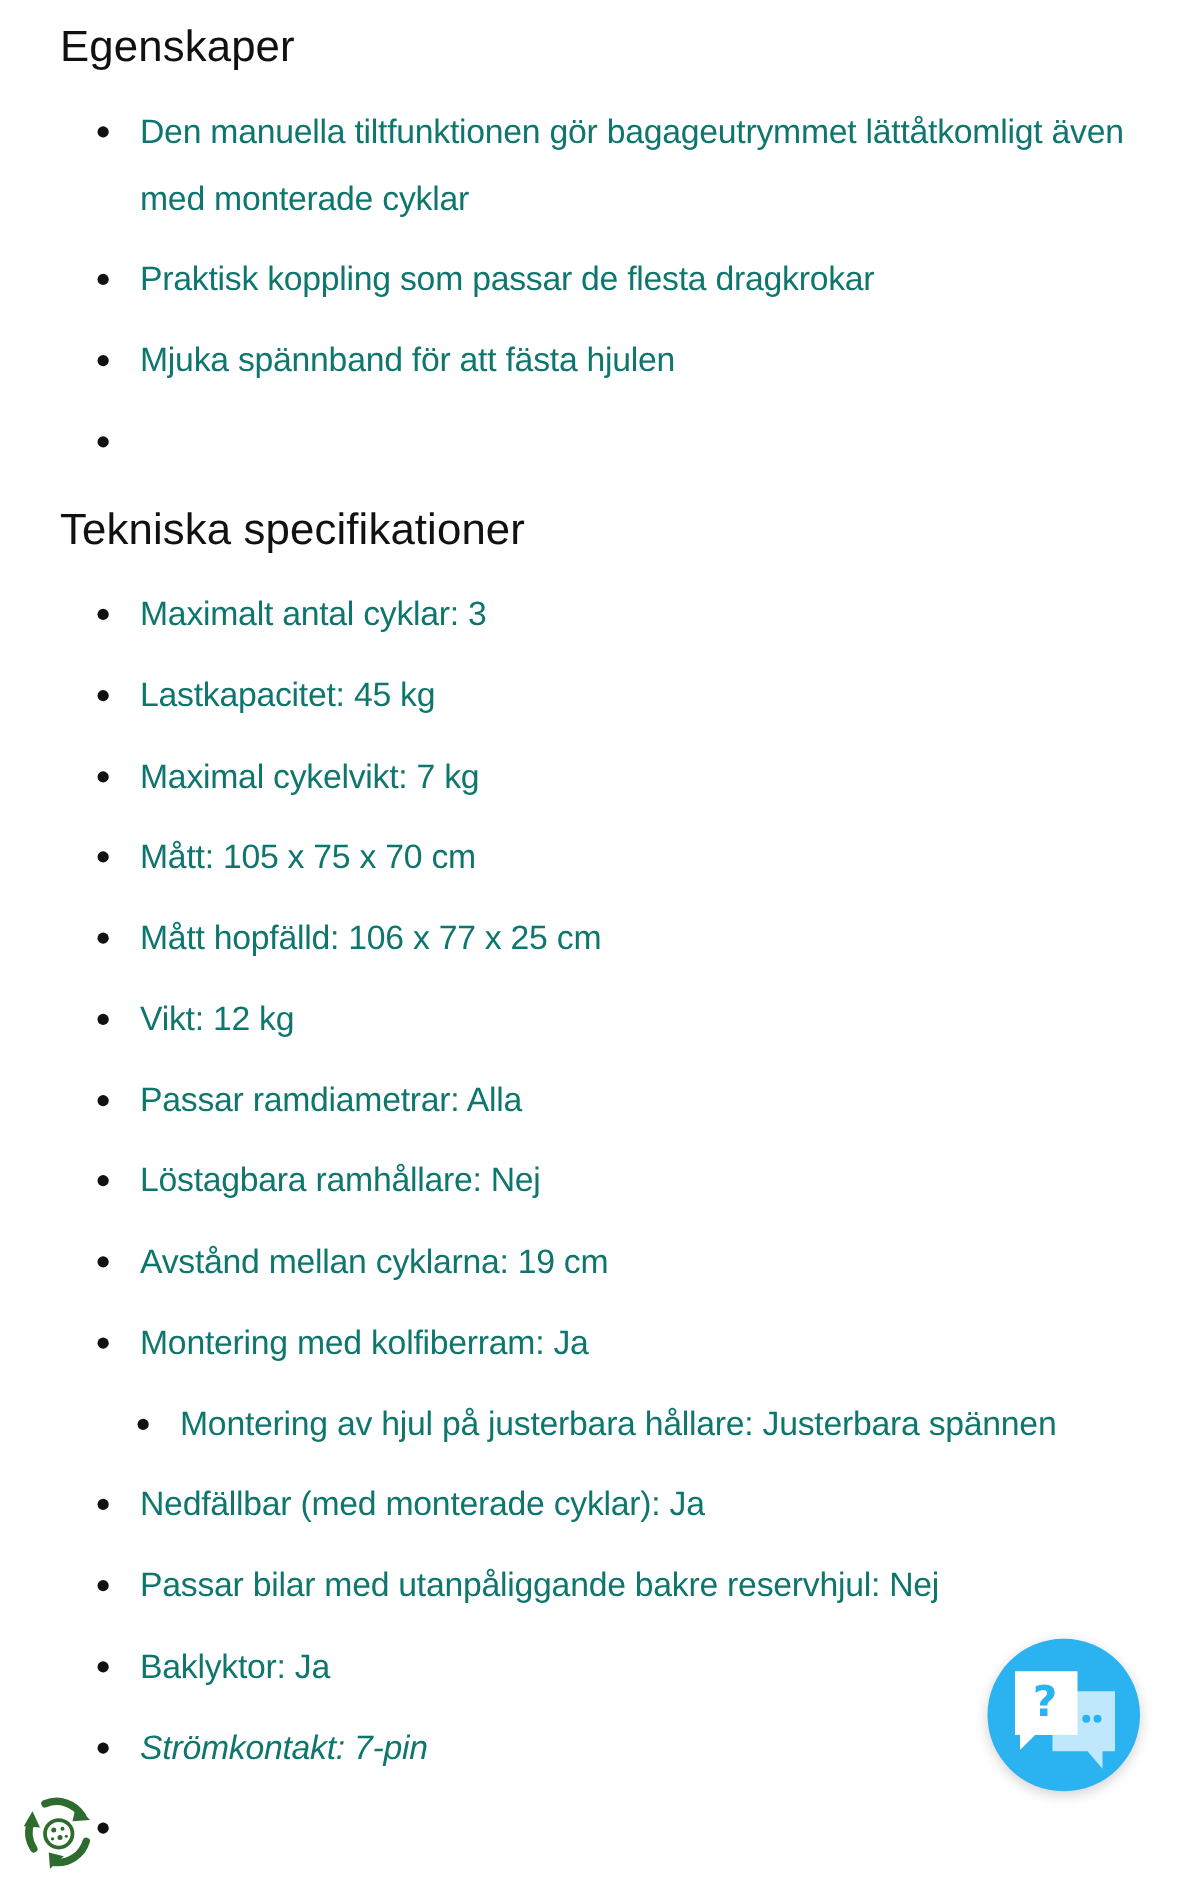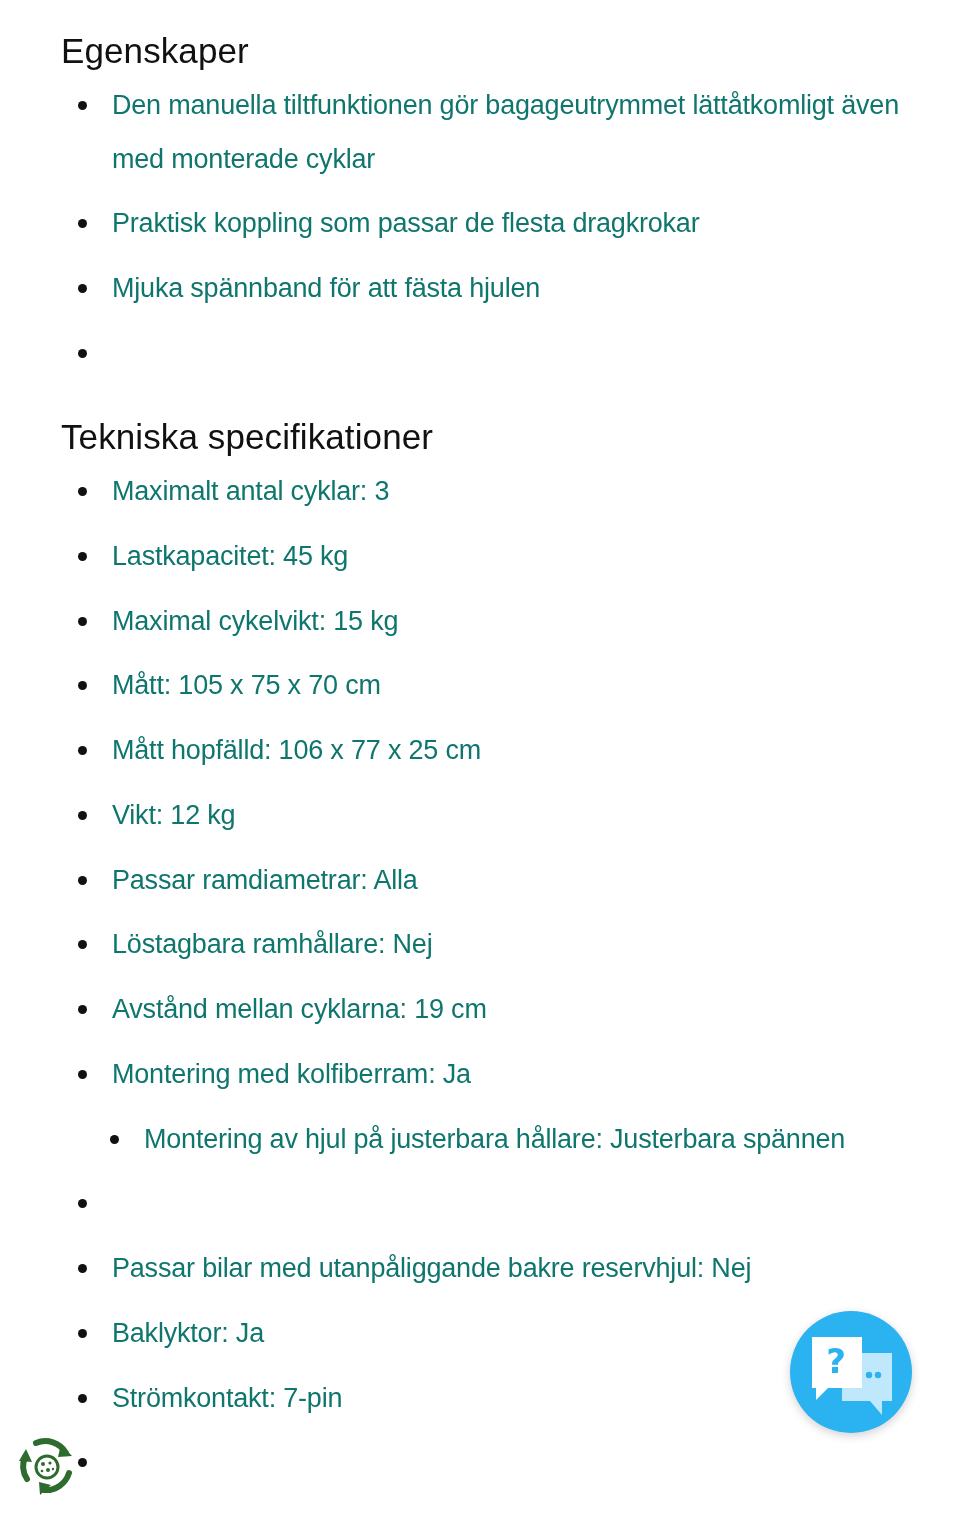--- a/index.html
+++ b/index.html
@@ -17,21 +17,21 @@
     }
     .content {
       position: absolute;
       left: 0;
       top: 0;
       width: 960px;
     }
     .section-heading {
       position: absolute;
       left: 45px;
-      margin: 16px;
+      margin: 3px;
       font-weight: 400;
       font-size: 35px;
       line-height: 40px;
       color: #111111;
       letter-spacing: 0.1px;
     }
     .bullet-list {
       list-style: none;
       margin: 0;
       padding: 0;
@@ -86,33 +86,33 @@
     <li class="bullet-item" style="top:196px;"><span class="bullet-dot"></span><span>Praktisk koppling som passar de flesta dragkrokar</span></li>
     <li class="bullet-item" style="top:261px;"><span class="bullet-dot"></span><span>Mjuka spännband för att fästa hjulen</span></li>
     <li class="bullet-item" style="top:326px;"><span class="bullet-dot"></span></li>
   </ul>
 
   <h2 class="section-heading" style="top:401px;">Tekniska specifikationer</h2>
 
   <ul class="bullet-list">
     <li class="bullet-item" style="top:464px;"><span class="bullet-dot"></span><span>Maximalt antal cyklar: 3</span></li>
     <li class="bullet-item" style="top:529px;"><span class="bullet-dot"></span><span>Lastkapacitet: 45 kg</span></li>
-    <li class="bullet-item" style="top:594px;"><span class="bullet-dot"></span><span>Maximal cykelvikt: 15 kg</span></li>
+    <li class="bullet-item" style="top:594px;"><span class="bullet-dot"></span><span>Maximal cykelvikt: 7 kg</span></li>
     <li class="bullet-item" style="top:658px;"><span class="bullet-dot"></span><span>Mått: 105 x 75 x 70 cm</span></li>
     <li class="bullet-item" style="top:723px;"><span class="bullet-dot"></span><span>Mått hopfälld: 106 x 77 x 25 cm</span></li>
     <li class="bullet-item" style="top:788px;"><span class="bullet-dot"></span><span>Vikt: 12 kg</span></li>
     <li class="bullet-item" style="top:853px;"><span class="bullet-dot"></span><span>Passar ramdiametrar: Alla</span></li>
     <li class="bullet-item" style="top:917px;"><span class="bullet-dot"></span><span>Löstagbara ramhållare: Nej</span></li>
     <li class="bullet-item" style="top:982px;"><span class="bullet-dot"></span><span>Avstånd mellan cyklarna: 19 cm</span></li>
     <li class="bullet-item" style="top:1047px;"><span class="bullet-dot"></span><span>Montering med kolfiberram: Ja</span></li>
     <li class="bullet-item" style="top:1112px;margin-left:32px;"><span class="bullet-dot"></span><span>Montering av hjul på justerbara hållare: Justerbara spännen</span></li>
-    <li class="bullet-item" style="top:1176px;"><span class="bullet-dot"></span></li>
+    <li class="bullet-item" style="top:1176px;"><span class="bullet-dot"></span><span>Nedfällbar (med monterade cyklar): Ja</span></li>
     <li class="bullet-item" style="top:1241px;"><span class="bullet-dot"></span><span>Passar bilar med utanpåliggande bakre reservhjul: Nej</span></li>
     <li class="bullet-item" style="top:1306px;"><span class="bullet-dot"></span><span>Baklyktor: Ja</span></li>
-    <li class="bullet-item" style="top:1371px;"><span class="bullet-dot"></span><span>Strömkontakt: 7-pin</span></li>
+    <li class="bullet-item" style="top:1371px;font-style:italic;"><span class="bullet-dot"></span><span>Strömkontakt: 7-pin</span></li>
     <li class="bullet-item" style="top:1435px;"><span class="bullet-dot"></span></li>
   </ul>
 </div>
 
 <div class="eco-badge">
   <svg width="66" height="66" viewBox="0 0 66 66">
     <g fill="none" stroke="#2e6b2e" stroke-width="6" stroke-linecap="round">
       <path d="M22 10 A24 24 0 0 1 52 20"></path>
       <path d="M55 40 A24 24 0 0 1 30 57"></path>
       <path d="M13 46 A24 24 0 0 1 11 24"></path>

